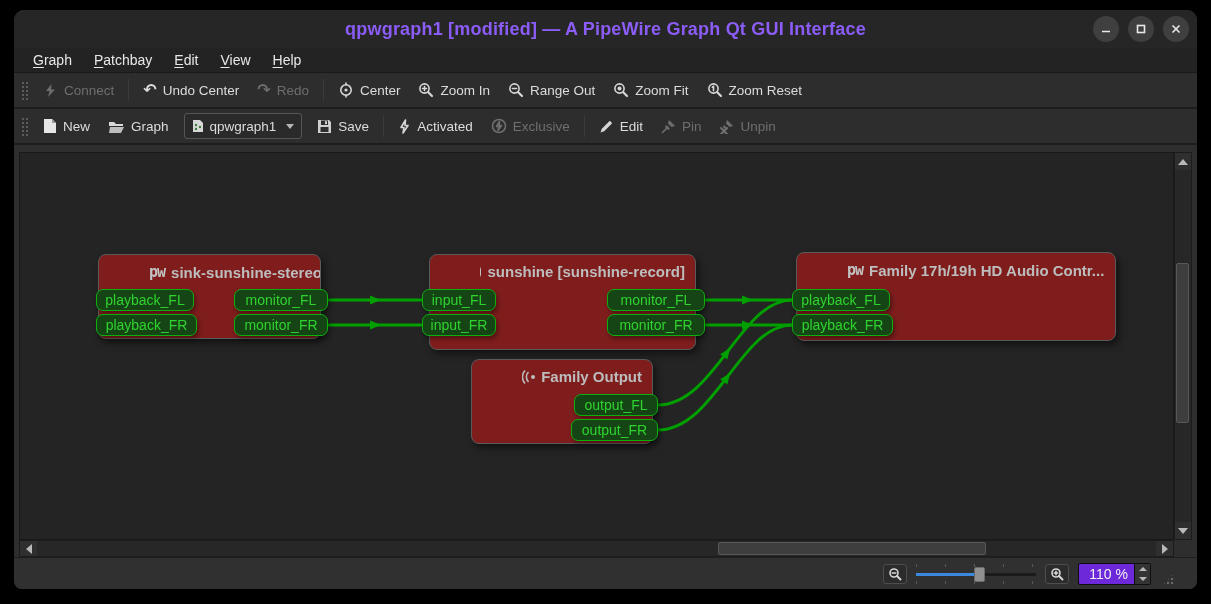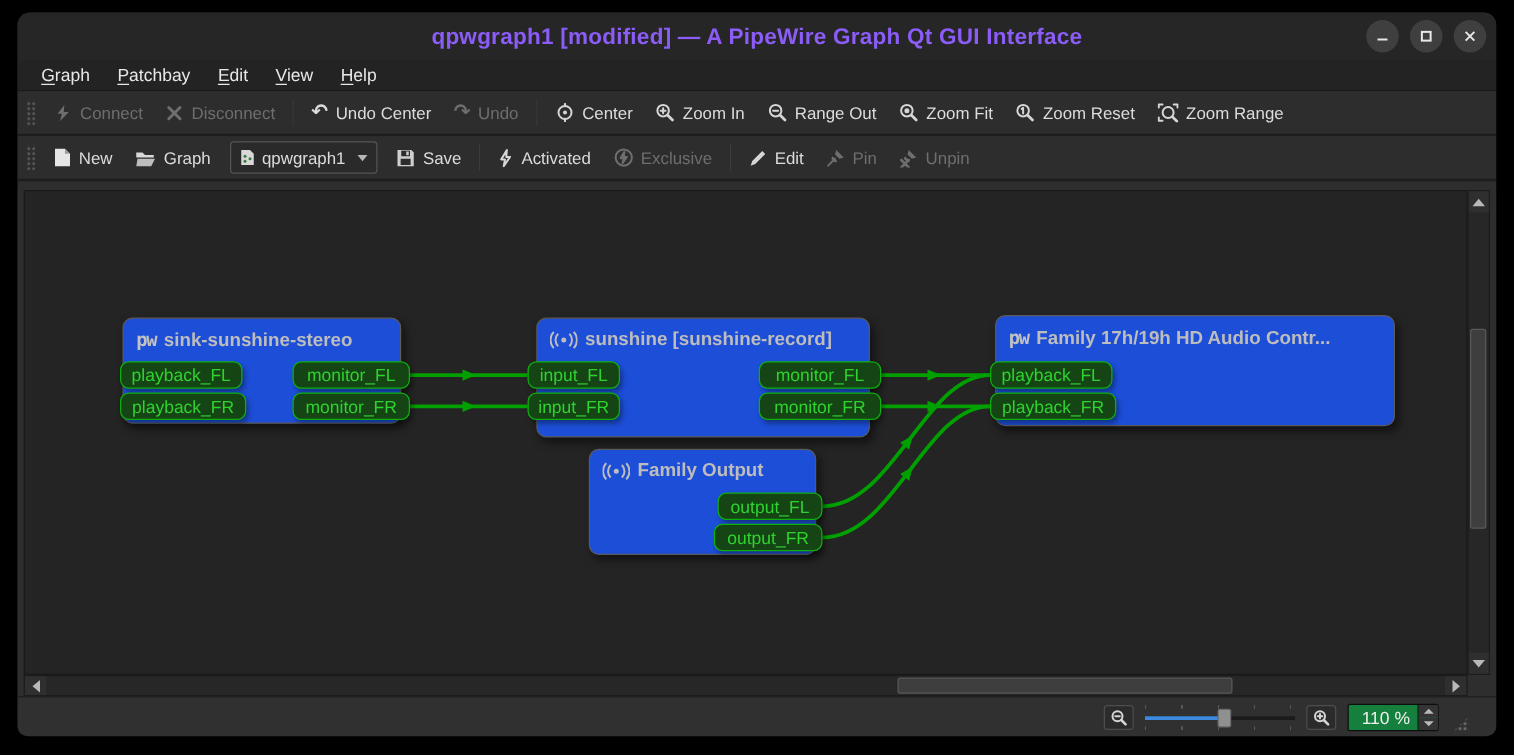--- a/index.html
+++ b/index.html
@@ -46,22 +46,22 @@
     background:#2a2a2a; border:1px solid #555; border-radius:3px; margin:0 6px;
     color:#dcdcdc; font-size:13.5px; cursor:pointer;text-align:right; }
   .combo .caret { width:0; height:0; border-left:4px solid transparent;
     border-right:4px solid transparent; border-top:5px solid #b6b6b6; margin-left:4px; }
 
   
   .main { position:absolute; left:0; top:140px; width:1183px; height:407px; background:#2e2e2e; }
   .canvas { position:absolute; left:5px; top:2px; width:1155px; height:388px;
     background:#242424; border:1px solid #191919; overflow:hidden; }
 
-  .node { position:absolute; background:#1d4ed8; border:1px solid #5a5a5a; border-radius:8px;
-    box-shadow:3px 4px 7px rgba(0,0,0,.5); cursor:grab; }
+  .node { position:absolute; background:#7f1d1d; border:1px solid #5a5a5a; border-radius:8px;
+    box-shadow:3px 4px 7px rgba(0,0,0,.5); cursor:grab;padding-left:40px; }
   .node-title { display:flex; align-items:center; gap:6px; padding:8px 10px 0 10px;
     color:#bdbdbd; font-weight:bold; font-size:15px; white-space:nowrap; overflow:hidden; }
   .pw-glyph { font-weight:bold; font-size:15px; color:#c2c2c2; letter-spacing:-1px; font-family:"DejaVu Sans Mono",monospace; }
   .port { position:absolute; height:22px; background:#154515; border:1.5px solid #0fae0f;
     border-radius:7px; color:#2fd32f; font-size:14px; display:flex; align-items:center;
     justify-content:center; padding:0 6px; cursor:crosshair;
     box-shadow:2px 3px 4px rgba(0,0,0,.35); }
   svg.wires { position:absolute; left:0; top:0; pointer-events:none; }
   .wire { stroke:#00a000; stroke-width:3; fill:none; }
   .wire-arrow { fill:#00a000; }
@@ -86,21 +86,21 @@
   .zoom-btn { width:24px; height:20px; border:1px solid #4d4d4d; border-radius:3px;
     display:flex; align-items:center; justify-content:center; cursor:pointer; background:#2b2b2b; }
   .slider { position:relative; width:120px; height:18px; cursor:pointer; }
   .slider .ticks-top, .slider .ticks-bottom { position:absolute; left:0; width:100%; height:3px;
     background-image:repeating-linear-gradient(90deg,#585858 0 1px,transparent 1px 29px); }
   .slider .ticks-top { top:-1px; } .slider .ticks-bottom { bottom:-1px; }
   .slider .groove { position:absolute; left:0; top:8px; width:100%; height:3px; background:#1b1b1b; }
   .slider .fill { position:absolute; left:0; top:8px; height:3px; width:52%; background:#3b8ae0; }
   .slider .handle { position:absolute; left:58px; top:2px; width:11px; height:15px;
     background:#909090; border:1px solid #6a6a6a; border-radius:2px; cursor:grab; }
-  .spinbox { display:flex; align-items:center; height:22px; background:#15803d;
+  .spinbox { display:flex; align-items:center; height:22px; background:#6d28d9;
     border:1px solid #0e0e0e; border-radius:2px; }
   .spinbox .value { color:#f0f0f0; font-size:14px; padding:0 6px 0 10px; min-width:46px; text-align:right; }
   .spin-btns { display:flex; flex-direction:column; width:16px; height:20px; border-left:1px solid #0e0e0e; }
   .spin-btns > div { flex:1; display:flex; align-items:center; justify-content:center; background:#343434; cursor:pointer; }
   .spin-up .t { width:0;height:0;border-left:4px solid transparent;border-right:4px solid transparent;border-bottom:4px solid #b9b9b9; }
   .spin-down .t { width:0;height:0;border-left:4px solid transparent;border-right:4px solid transparent;border-top:4px solid #b9b9b9; }
   .size-grip { width:13px; height:13px; align-self:flex-end; margin:0 0 3px 2px;
     background-image:radial-gradient(#6a6a6a 1.1px, transparent 1.2px);
     background-size:4px 4px;
     clip-path:polygon(100% 0, 100% 100%, 0 100%); }
@@ -141,34 +141,28 @@
   </div>
 
   <div class="toolbar">
     <div class="tb-handle"></div>
     <div class="tb-btn disabled">
       <svg width="15" height="15">
           <path class="icon-fill" d="M8.5,1 L3,8 H6.5 L5,14 L12,6.5 H8 Z"></path>
         </svg>
       <span>Connect</span>
     </div>
-    <div class="tb-btn disabled">
-      <svg width="15" height="15">
-          <path class="icon-stroke" style="stroke-width:2.4" d="M3,3 L12,12 M12,3 L3,12"></path>
-        </svg>
-      <span>Disconnect</span>
-    </div>
     <div class="tb-sep"></div>
     <div class="tb-btn">
       <span class="arrow-glyph">↶</span>
       <span>Undo Center</span>
     </div>
     <div class="tb-btn disabled">
       <span class="arrow-glyph">↷</span>
-      <span>Undo</span>
+      <span>Redo</span>
     </div>
     <div class="tb-sep"></div>
     <div class="tb-btn">
       <svg width="16" height="16">
         <circle class="icon-stroke" cx="8" cy="8" r="5.2"></circle>
           <circle class="icon-fill" cx="8" cy="8" r="1.6"></circle>
           <path class="icon-stroke" d="M8,1 V3 M8,13 V15"></path>
       </svg>
       <span>Center</span>
     </div>
@@ -196,28 +190,20 @@
       </svg>
       <span>Zoom Fit</span>
     </div>
     <div class="tb-btn">
       <svg width="16" height="16">
         <circle class="icon-stroke" cx="6.5" cy="6.5" r="4.6"></circle>
           <line class="icon-stroke" x1="10.2" y1="10.2" x2="14" y2="14" style="stroke-width:2.2"></line>
         <path class="icon-stroke" d="M6.5,4.3 V8.7 M5.3,5.2 L6.5,4.3"></path>
       </svg>
       <span>Zoom Reset</span>
-    </div>
-    <div class="tb-btn">
-      <svg width="17" height="16">
-        <path class="icon-stroke" d="M1,4 V1.5 H4 M13,1.5 H16 V4 M1,12 V14.5 H4"></path>
-        <circle class="icon-stroke" cx="8.5" cy="8" r="4.4"></circle>
-          <line class="icon-stroke" x1="12" y1="11.5" x2="15.5" y2="15" style="stroke-width:2.2"></line>
-      </svg>
-      <span>Zoom Range</span>
     </div>
   </div>
 
   <div class="toolbar">
     <div class="tb-handle"></div>
     <div class="tb-btn">
       <svg width="14" height="16">
         <path style="fill:#e6e6e6" d="M1,1 H9 L13,5 V15 H1 Z"></path>
           <path style="fill:#9a9a9a" d="M9,1 L13,5 H9 Z"></path>
       </svg>

